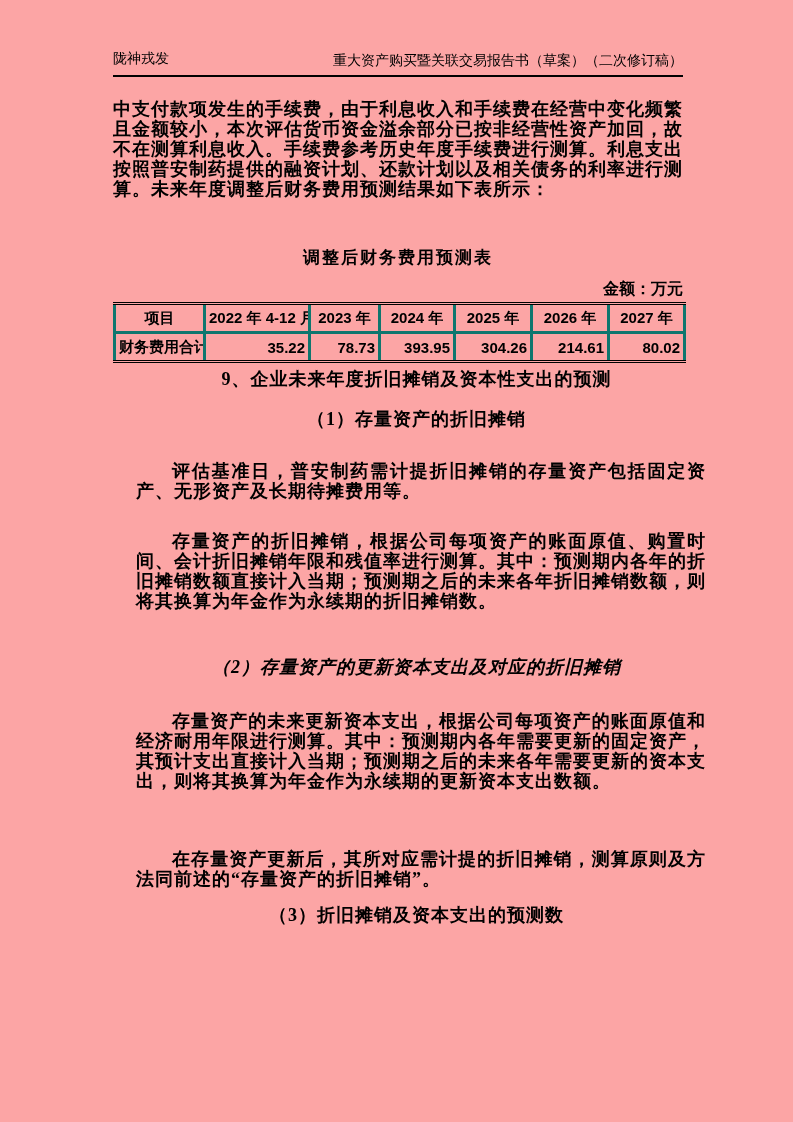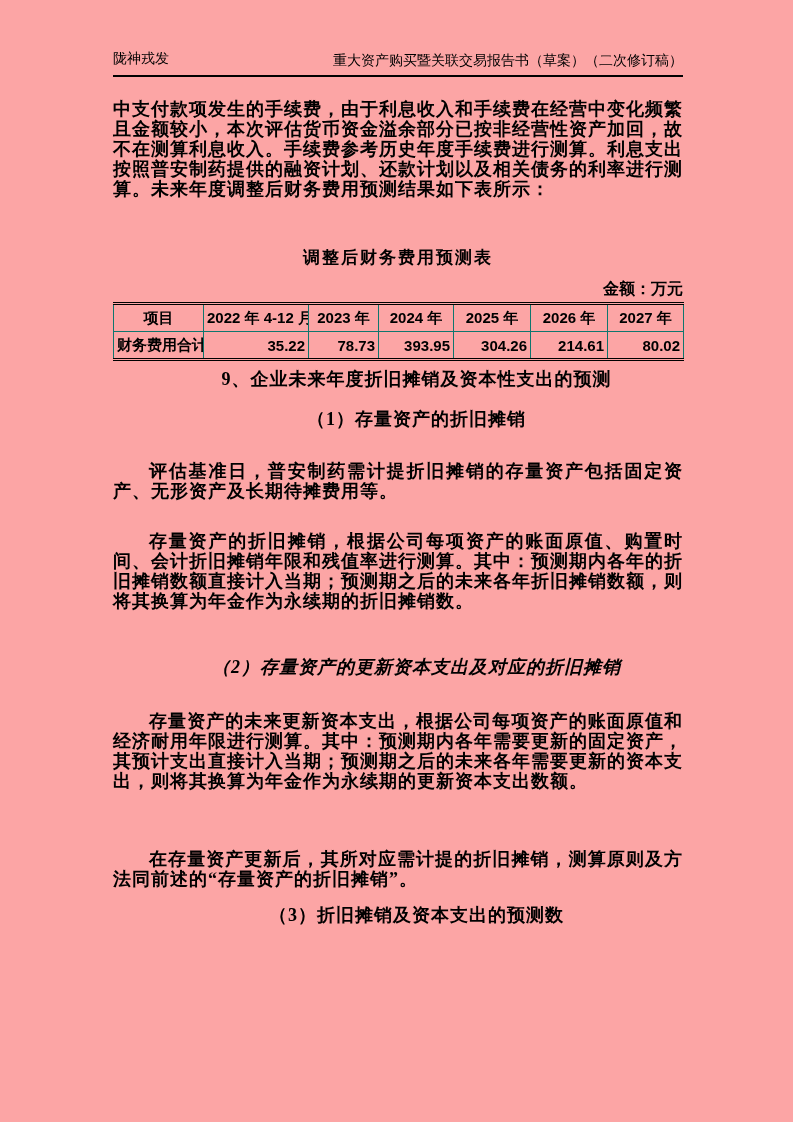--- a/index.html
+++ b/index.html
@@ -19,40 +19,40 @@
   .doc-header .hleft{position:absolute;left:0;top:0;}
   .doc-header .hright{position:absolute;right:0;top:2px;}
   .header-rule{position:absolute;left:113px;top:75px;width:570px;height:0;border-top:2px solid #000;}
 
   
   .para{
     position:absolute;left:113px;width:570px;
     font-size:18px;font-weight:bold;line-height:20px;
     text-align:justify;letter-spacing:1px;
   }
-  .para.indent{text-indent:2em;}
+  .para.indent{text-indent:2em;margin-left:23px;}
 
   .tbl-title{position:absolute;left:113px;width:570px;top:246px;
     text-align:center;font-size:17px;font-weight:bold;letter-spacing:2px;}
   .tbl-unit{position:absolute;left:113px;width:570px;top:279px;
     text-align:right;font-size:16px;font-weight:bold;}
 
   table.fin{
     position:absolute;left:113px;top:302px;width:570px;
     border-collapse:collapse;
     border-top:3px double #000;
     border-bottom:3px double #000;
     border-left:1px solid #000;
     border-right:1px solid #000;
     font-family:"Liberation Sans", sans-serif;
     font-size:15px;font-weight:bold;
     table-layout:fixed;
   }
   table.fin th, table.fin td{
-    border:1px solid #0f766e;
+    border:3px solid #0f766e;
     height:26px;padding:0 3px;
     white-space:nowrap;overflow:hidden;
   }
   table.fin th{text-align:center;}
   td.cell-label{text-align:left;padding-left:4px;}
   td.cell-num{text-align:right;padding-right:4px;}
 
   .heading{
     position:absolute;left:113px;width:570px;
     font-size:18px;font-weight:bold;letter-spacing:1px;

